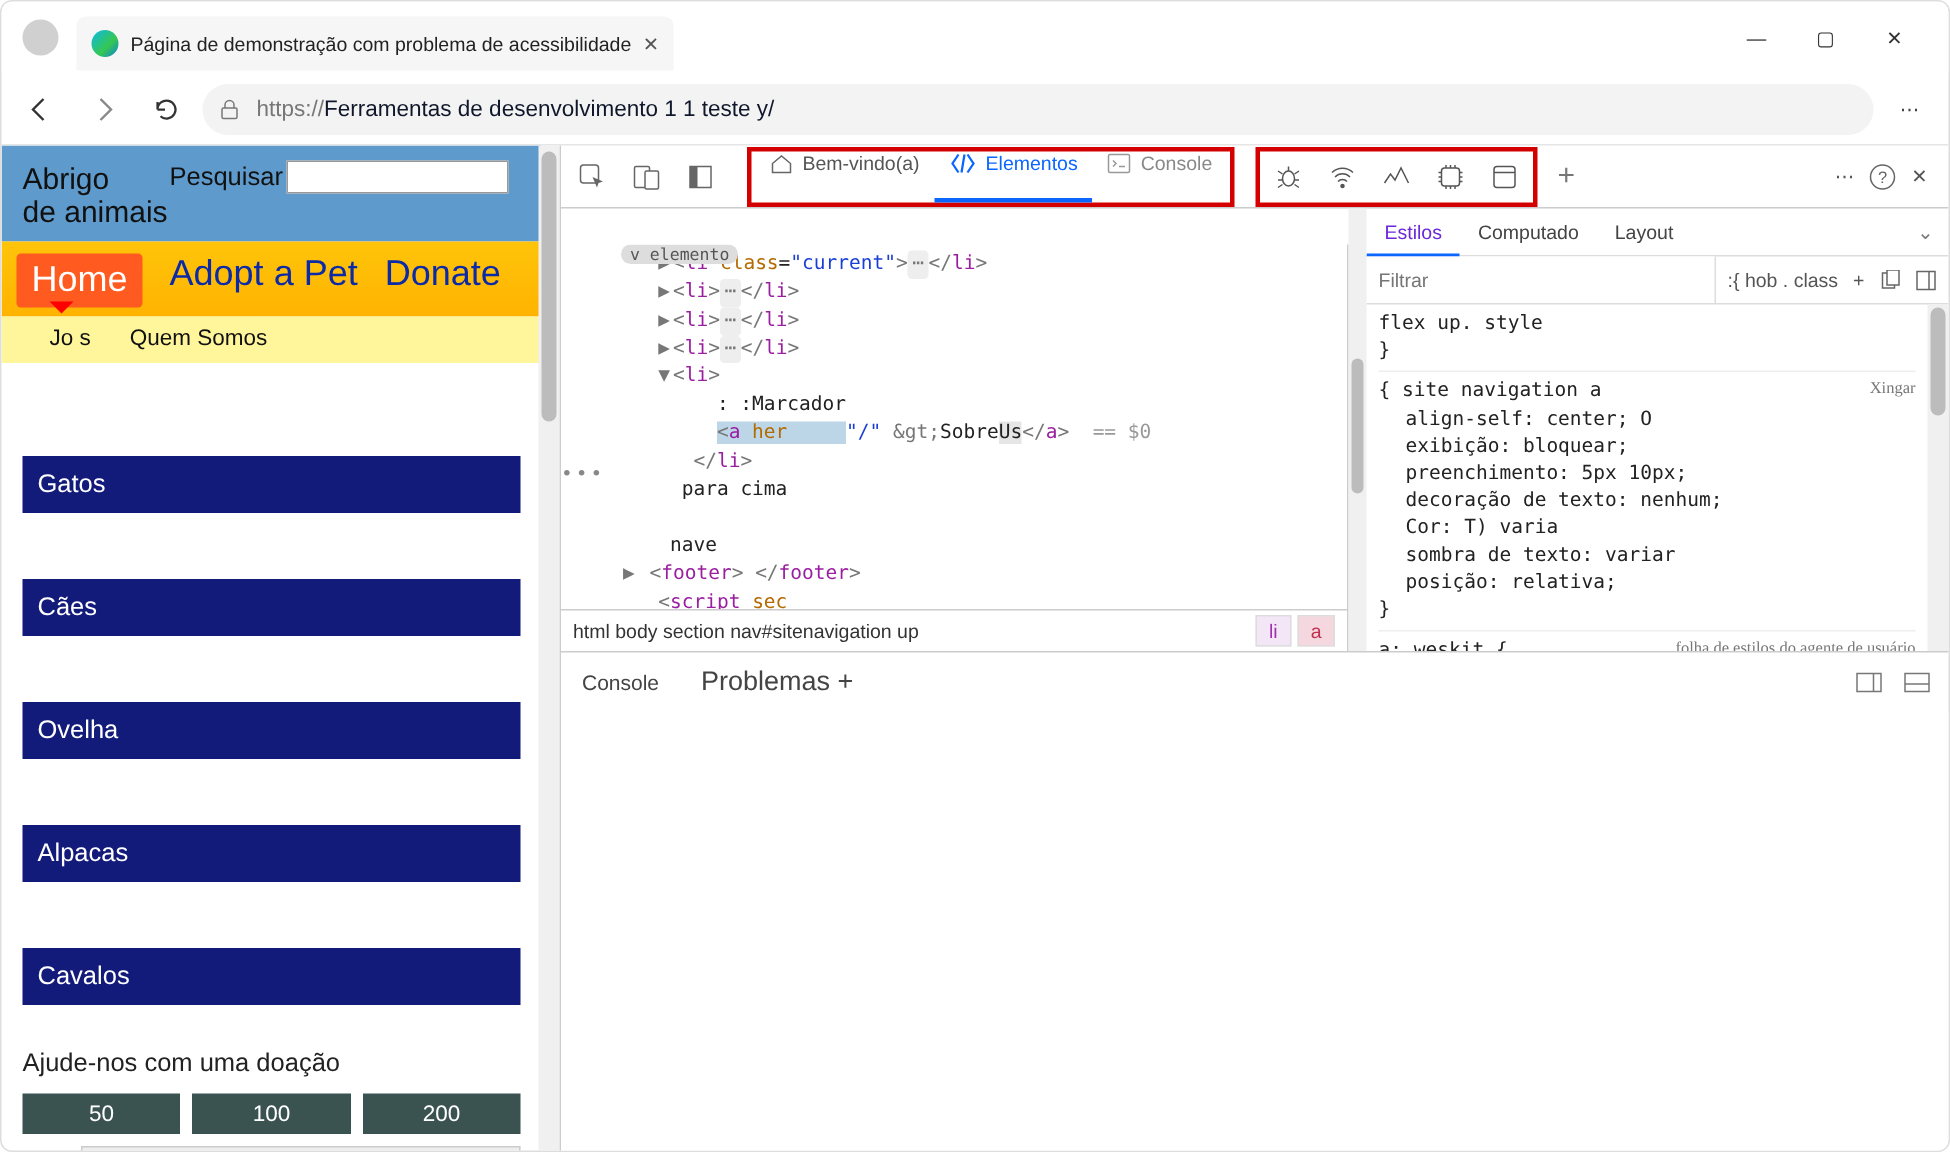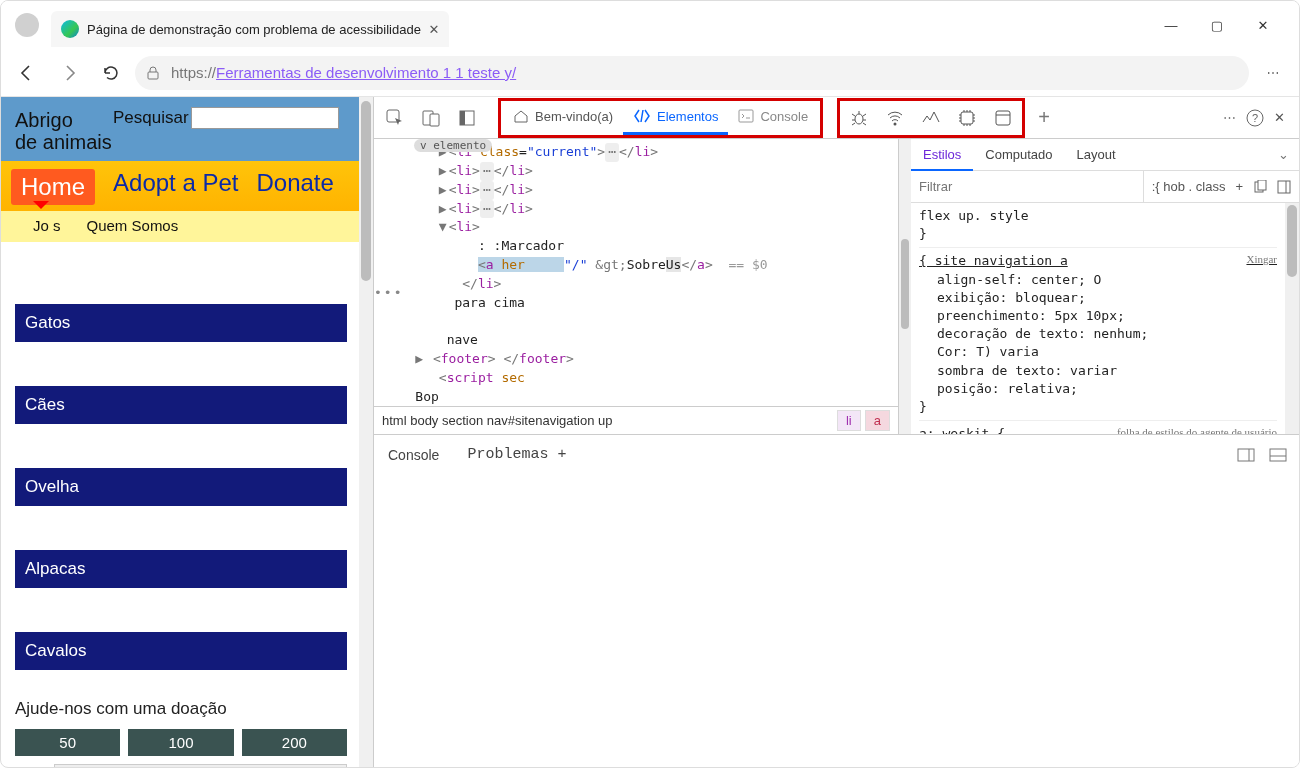--- a/index.html
+++ b/index.html
@@ -13,21 +13,21 @@
 .tab .eicon::before { content:""; position:absolute; inset:0; border-radius:50%; background: linear-gradient(135deg,#0cbae8 0%,#36c752 60%,#0882d8 100%); }
 .tab .x { position:absolute; right:6px; top:50%; transform:translateY(-50%); width:18px;height:18px;display:flex;align-items:center;justify-content:center;color:#555; }
 .winctl { margin-left:auto; display:flex; gap:26px; padding-right:18px; color:#333; }
 .winctl span { width:20px;height:20px;display:flex;align-items:center;justify-content:center; }
 
 
 .toolbar { height:48px; display:flex; align-items:center; padding:0 8px; border-bottom:1px solid #e5e5e5; gap:6px; }
 .tbtn { width:36px;height:36px;display:flex;align-items:center;justify-content:center;color:#444;border-radius:4px; }
 .urlbar { flex:1; height:34px; background:#f3f3f3; border-radius:17px; display:flex; align-items:center; padding:0 10px; color:#777; font-size:15px; }
 .urlbar .lock { margin-right:10px; }
-.urlbar .host { color:#8b5cf6;text-decoration:underline; }
+.urlbar .host { color:#0f172a; }
 
 
 .content { display:flex; height: calc(768px - 48px - 48px); }
 
 
 .page { width:372px; position:relative; overflow:hidden; }
 .pscroll { width:360px; height:100%; overflow:hidden; }
 .hero { background:#5e9acb; padding:12px 14px 8px; }
 .hero h1 { font-size:20px; font-weight:400; color:#111; line-height:1.1; }
 .searchrow { position:absolute; left:112px; top:10px; display:flex; align-items:center; }
@@ -48,28 +48,28 @@
 .doar { background:#1a8a1a; color:#fff; text-align:center; padding:5px 0; margin-top:8px; font-size:15px; }
 .status { padding:10px 14px 0; font-size:17px; }
 .vscroll { position:absolute; right:0; top:0; width:14px; height:100%; background:#f0f0f0; }
 .vscroll .thumb { position:absolute; left:2px; width:10px; background:#bcbcbc; border-radius:5px; }
 
 
 .devtools { flex:1; display:flex; flex-direction:column; border-left:1px solid #ccc; }
 .dt-tabs { height:42px; display:flex; align-items:center; border-bottom:1px solid #ccc; padding:0 4px; gap:2px; }
 .dicon { width:34px;height:34px;display:flex;align-items:center;justify-content:center;color:#555; }
 .dtabgroup { display:flex; align-items:center; border:3px solid #d40000; height:40px; padding:0 2px; }
-.dtab { display:flex; align-items:center; gap:6px; padding:0 10px; height:34px; color:#555; border-bottom:3px solid transparent; }
+.dtab { display:flex; align-items:flex-start; gap:6px; padding:0 10px; height:34px; color:#555; border-bottom:3px solid transparent; }
 .dtab.active { color:#0a66ff; border-bottom-color:#0a66ff; }
 .dtab.dim { color:#888; }
 .iconset { display:flex; align-items:center; border:3px solid #d40000; height:40px; padding:0 2px; gap:2px; margin-left:12px; }
 .dt-right { margin-left:auto; display:flex; align-items:center; gap:10px; padding-right:10px; color:#555; }
 
 .dt-body { flex:1; display:flex; min-height:0; }
-.dom { flex:1; display:flex; flex-direction:column; border-right:1px solid #ccc; min-width:0; }
+.dom { flex:1; display:flex; flex-direction:column; border-right:1px solid #ccc; min-width:0;margin-top:24px; }
 .domtree { flex:1; overflow:hidden; font-family:Consolas,monospace; font-size:13px; padding:4px 0 0 10px; position:relative; }
 .badge { position:absolute; left:40px; top:0; background:#ddd; border-radius:8px; padding:0 6px; font-size:11px; color:#555; }
 .tline { white-space:pre; line-height:1.45; }
 .punct { color:#777; } .tag { color:#9a1ea0; } .attr { color:#b36b00; } .val { color:#1a3fd6; } .grey { color:#999; } .sel { background:#bcd6e8; }
 .elldots { display:inline-block; background:#eee; padding:0 3px; border-radius:3px; color:#777; }
 .caret { color:#777; margin-right:2px; }
 .dom .dotsbtn { position:absolute; left:0; top:146px; color:#888; letter-spacing:2px; }
 .crumb { height:28px; border-top:1px solid #ccc; display:flex; align-items:center; padding:0 8px; font-size:13px; color:#333; }
 .crumb .li { margin-left:auto; background:#f3e6f7; color:#a030b0; padding:2px 8px; border:1px solid #ddd; }
 .crumb .a { background:#f5d8df; color:#c03050; padding:2px 8px; border:1px solid #ddd; margin-left:4px; }
@@ -77,29 +77,29 @@
 .styles { width:388px; display:flex; flex-direction:column; }
 .stabs { height:32px; display:flex; align-items:center; border-bottom:1px solid #ddd; }
 .stab { padding:0 12px; height:32px; line-height:32px; color:#444; }
 .stab.active { border-bottom:2px solid #0a66ff; color:#6d28d9; }
 .stab:last-child { margin-left:auto; padding-right:10px; color:#777; }
 .filterrow { height:32px; display:flex; align-items:center; border-bottom:1px solid #ddd; }
 .filterrow input { border:none; flex:1; padding:0 8px; height:100%; outline:none; font-size:13px; }
 .filterrow .rhs { display:flex; align-items:center; gap:10px; padding:0 8px; color:#555; font-size:13px; border-left:1px solid #ddd; height:100%; }
 .rules { flex:1; overflow:hidden; font-family:Consolas,monospace; font-size:13px; padding:4px 8px; line-height:1.4; }
 .rule { margin-bottom:4px; }
-.ruleh { display:flex; justify-content:space-between;text-decoration:underline; }
+.ruleh { display:flex; justify-content:space-between; }
 .ruleh .src { color:#777; font-size:11px; font-family:"Segoe UI"; }
 .prop { padding-left:18px; }
 .stscroll { width:14px; background:#f0f0f0; position:relative; }
 .stscroll .thumb { position:absolute; left:2px; top:2px; width:10px; height:72px; background:#bcbcbc; border-radius:5px; }
 
 .drawer { height:40px; border-top:1px solid #ccc; display:flex; align-items:center; }
 .drawer .dtab2 { padding:0 14px; height:100%; display:flex; align-items:center; font-size:14px; color:#444; }
-.drawer .dtab2.prob { font-size:15px;font-family:Liberation Mono, monospace; }
+.drawer .dtab2.prob { font-size:18px; }
 .drawer .drright { margin-left:auto; display:flex; gap:14px; padding-right:12px; color:#666; }
 
 .blank { flex:1; background:#fff; }
 
 svg { display:block; }
 </style>
 </head>
 <body>
 
 <div class="titlebar">

